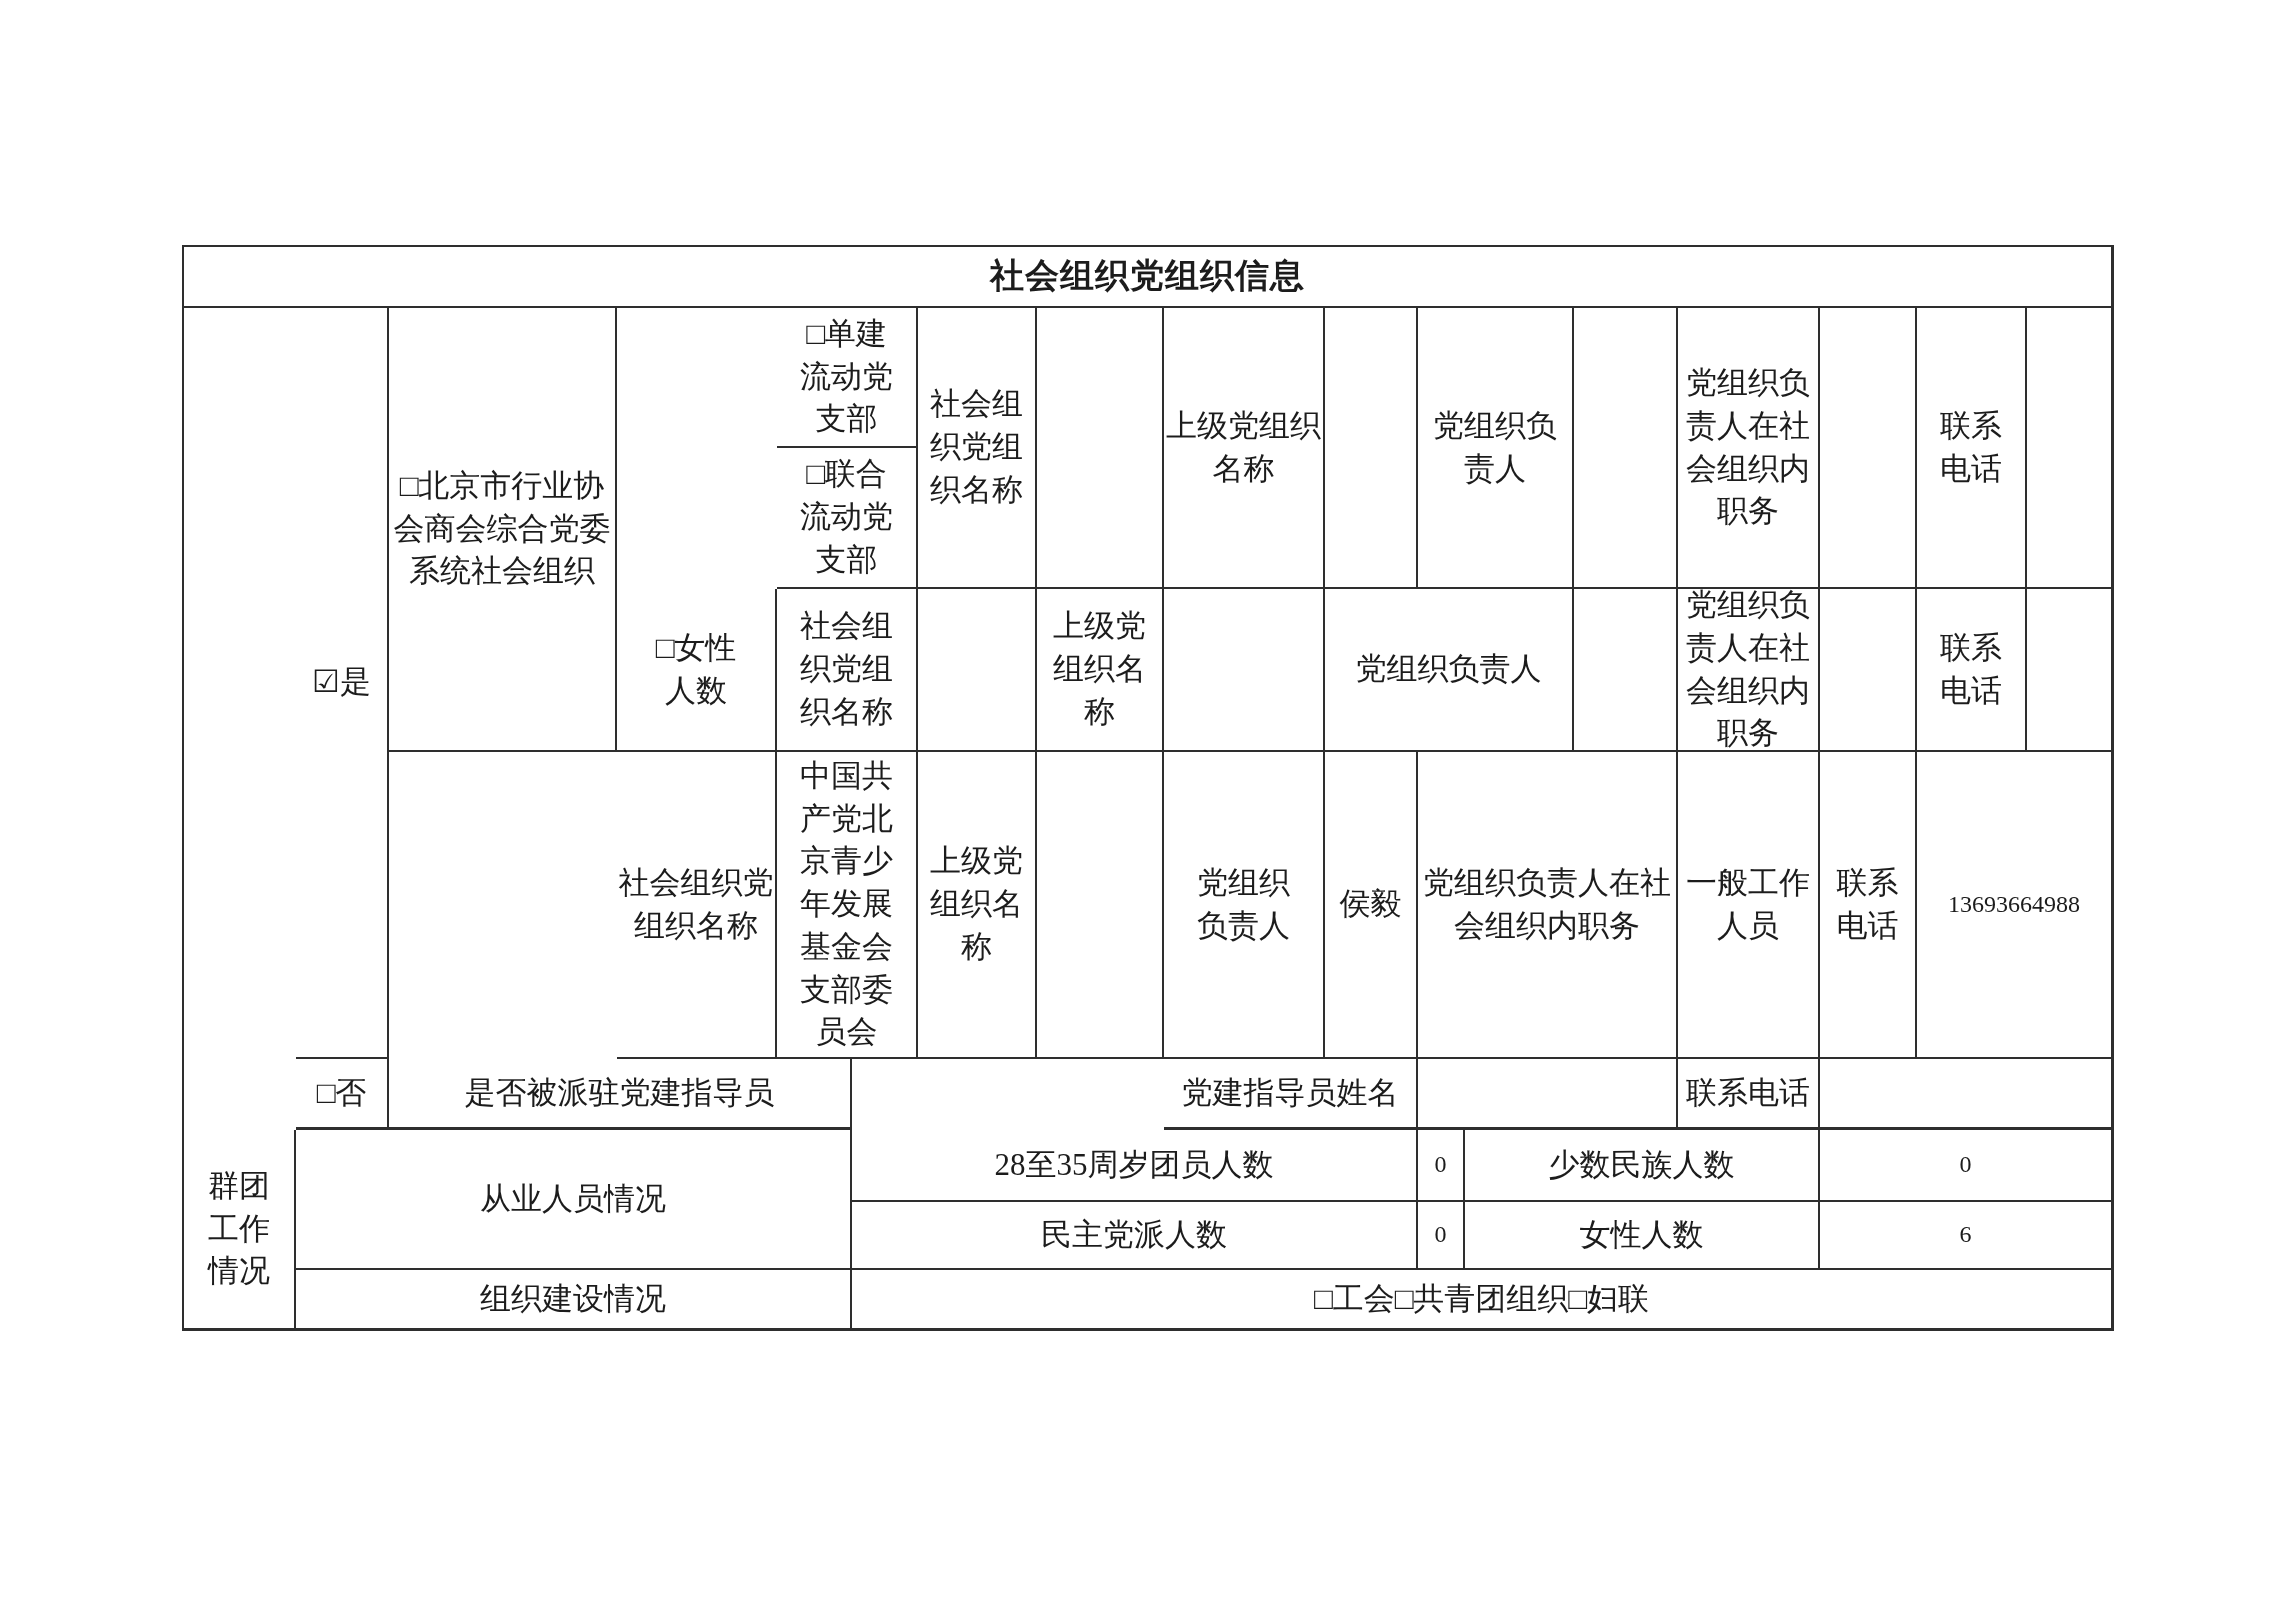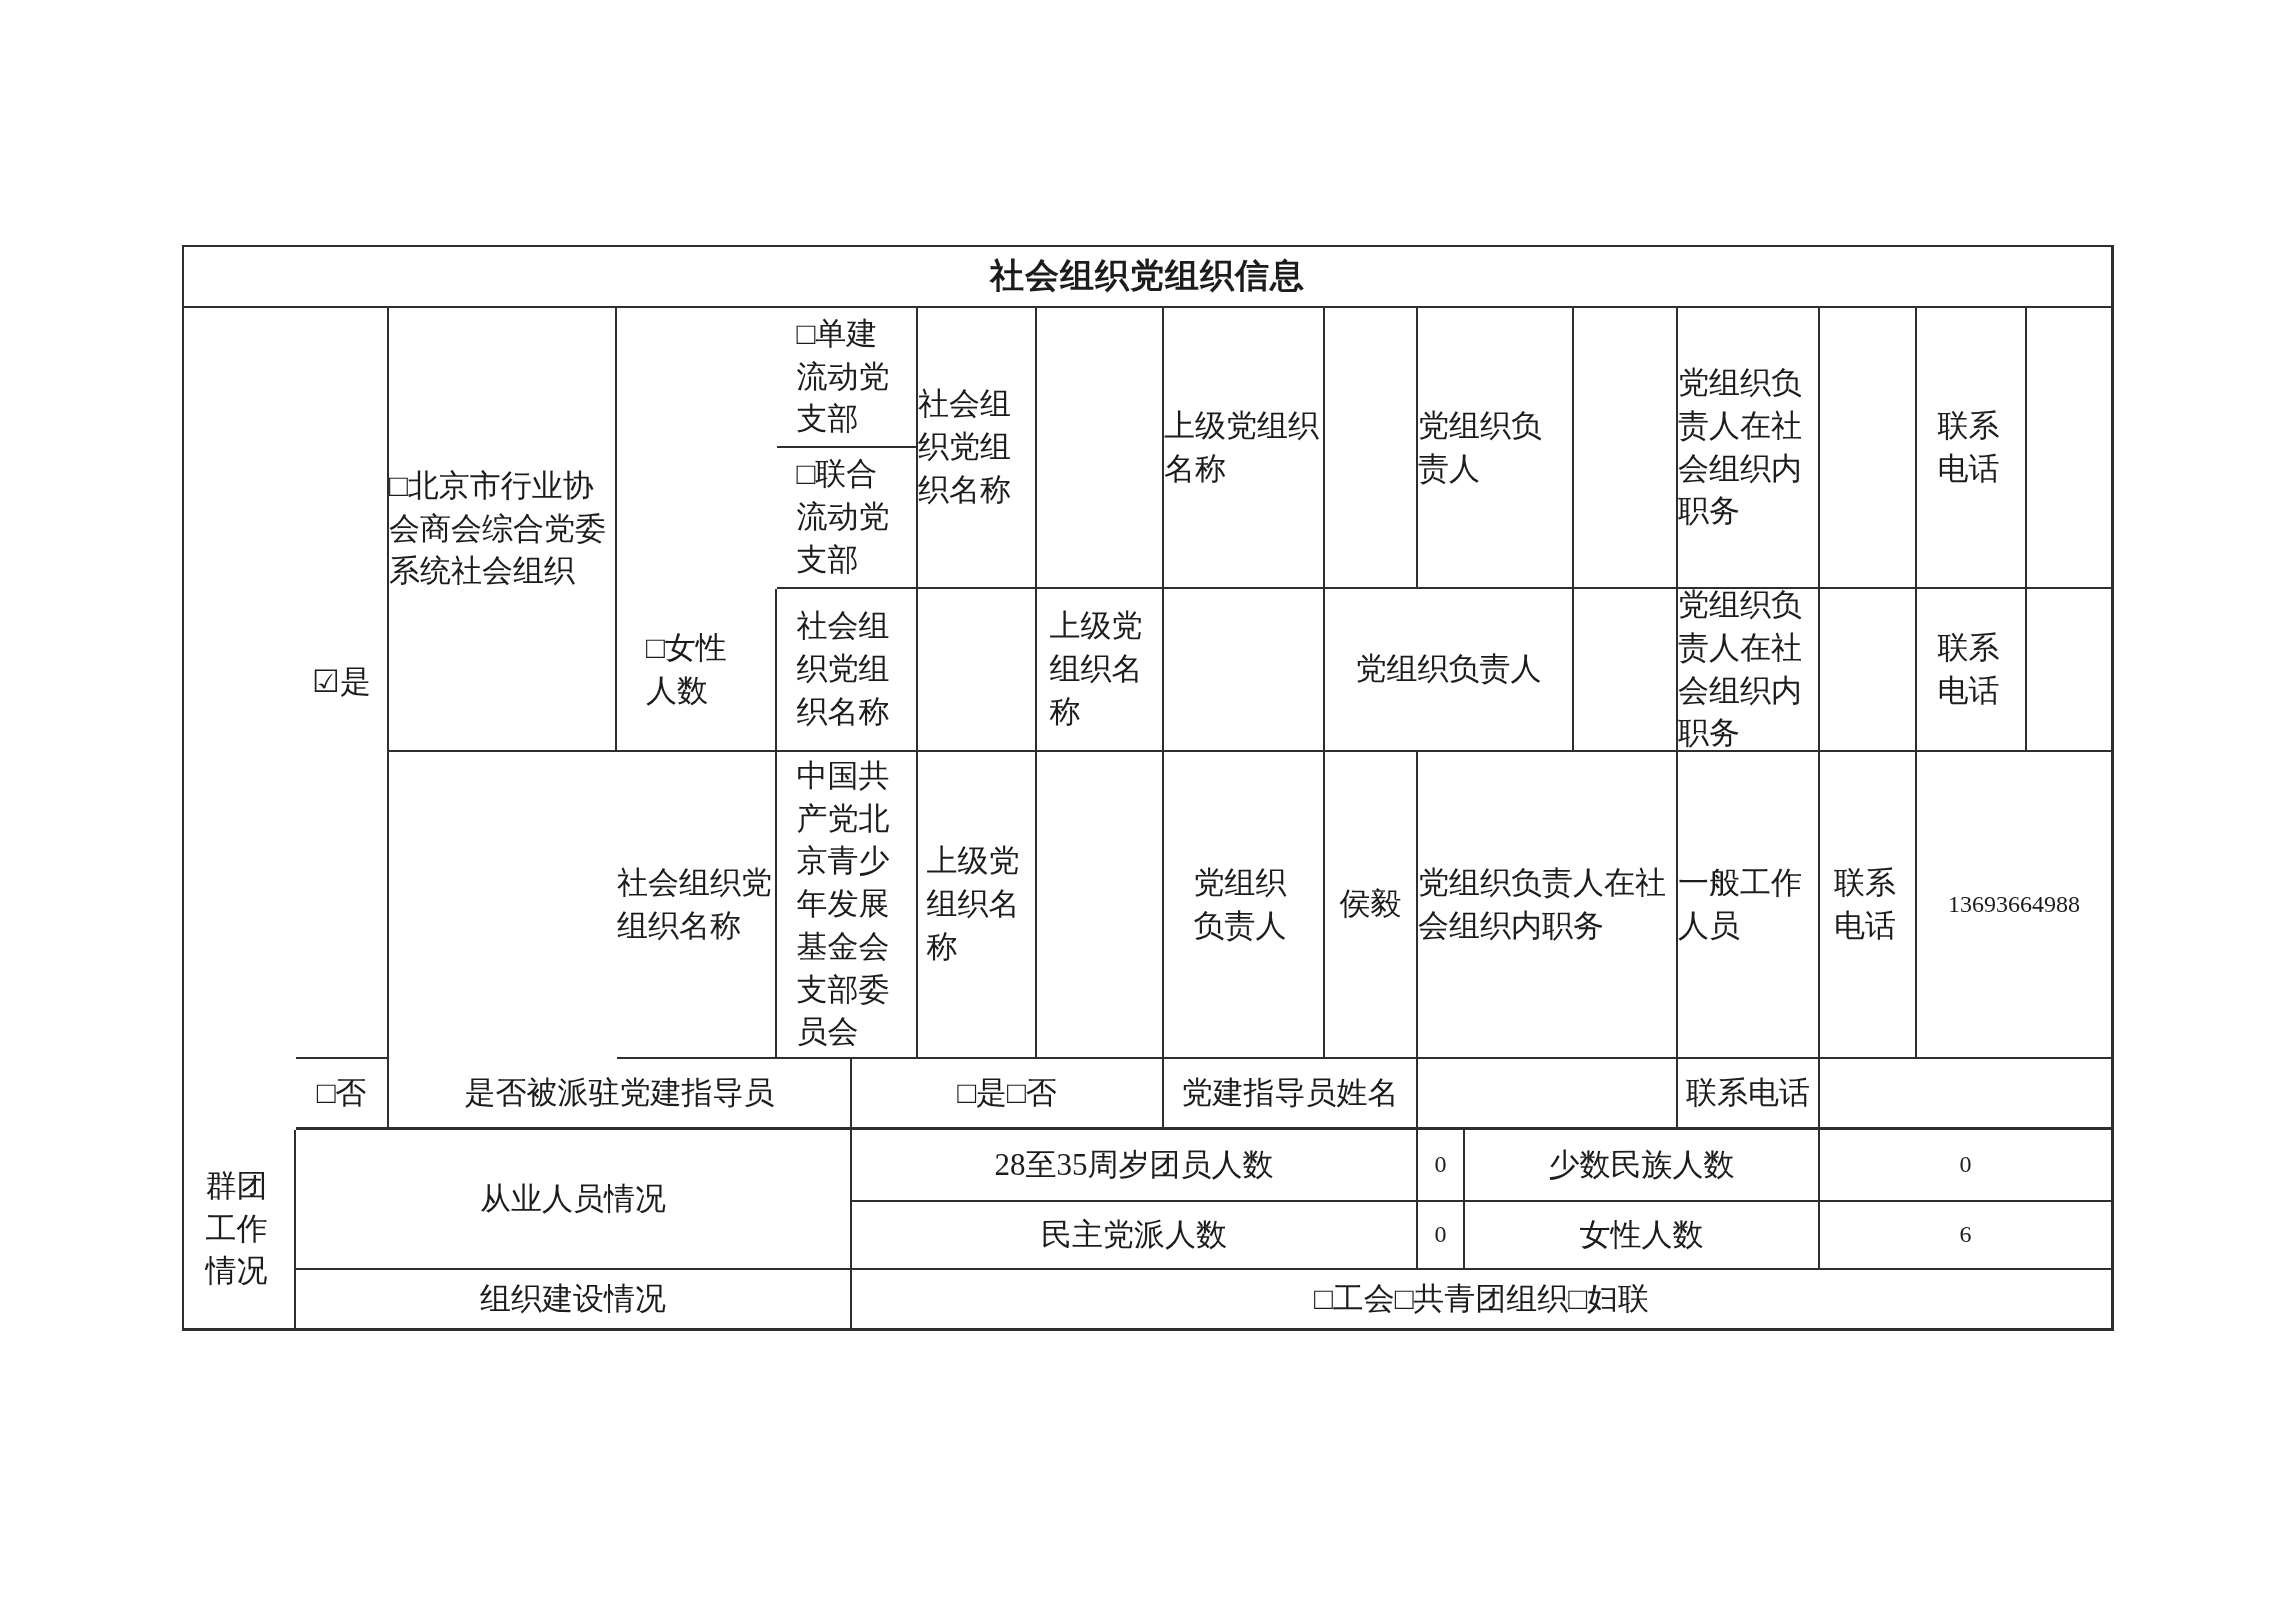--- a/index.html
+++ b/index.html
@@ -38,21 +38,21 @@
     align-items: center;
     justify-content: center;
     text-align: center;
     overflow: hidden;
   }
   .bb-thick { border-bottom-width: 3.9px; }
   .t {
     font-size: 31px;
     line-height: 1.38;
     display: inline-block;
-    text-align: left;
+    text-align: center;
   }
   .title-text {
     font-size: 34px;
     font-weight: bold;
     letter-spacing: 1px;
   }
   
   .cw2 { width: 67px; }
   .cw3 { width: 100px; }
   .num { font-size: 24px; }
@@ -156,23 +156,20 @@
     <div class="c" style="grid-area:5/16/6/18">
       <span class="t num">13693664988</span>
     </div>
 
     <div class="c bb-thick" style="grid-area:6/2/7/3">
       <span class="t">□否</span>
     </div>
     <div class="c bb-thick" style="grid-area:6/3/7/6">
       <span class="t">是否被派驻党建指导员</span>
     </div>
-    <div class="c bb-thick" style="grid-area:6/6/7/9">
-      <span class="t">□是□否</span>
-    </div>
     <div class="c bb-thick" style="grid-area:6/9/7/11">
       <span class="t">党建指导员姓名</span>
     </div>
     <div class="c bb-thick" style="grid-area:6/11/7/14"></div>
     <div class="c bb-thick" style="grid-area:6/14/7/15">
       <span class="t">联系电话</span>
     </div>
     <div class="c bb-thick" style="grid-area:6/15/7/18"></div>
 
     <div class="c" style="grid-area:7/1/10/2">

